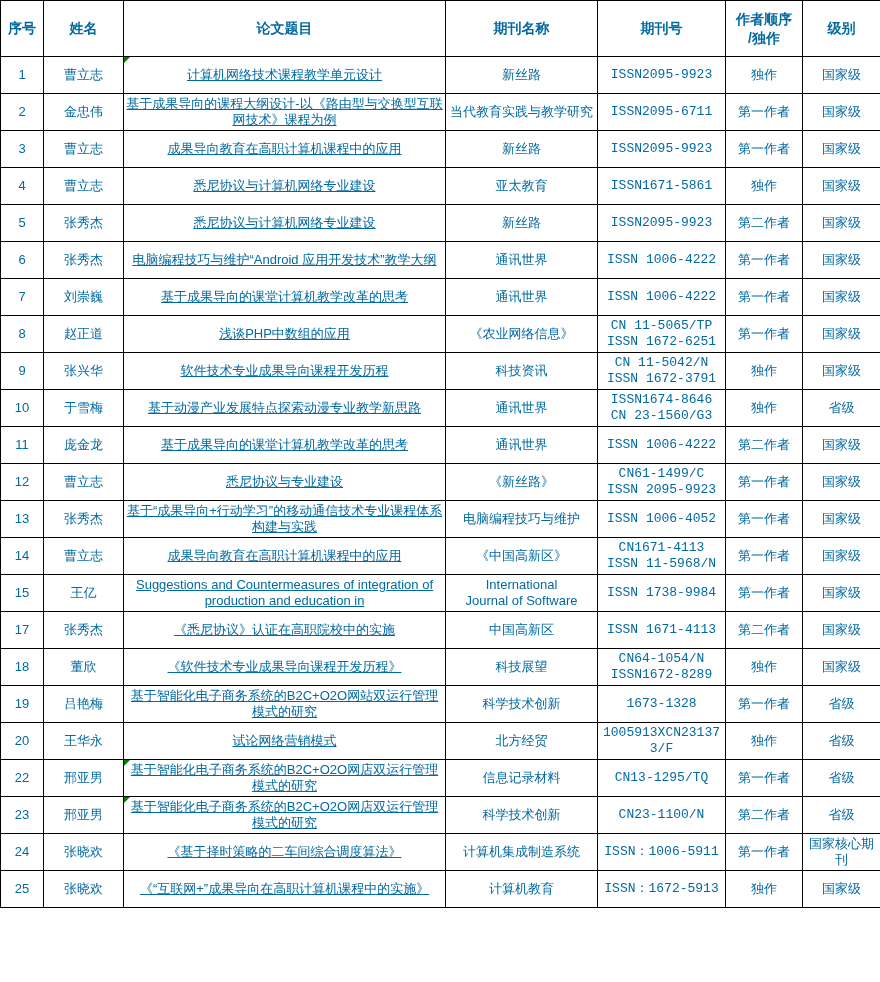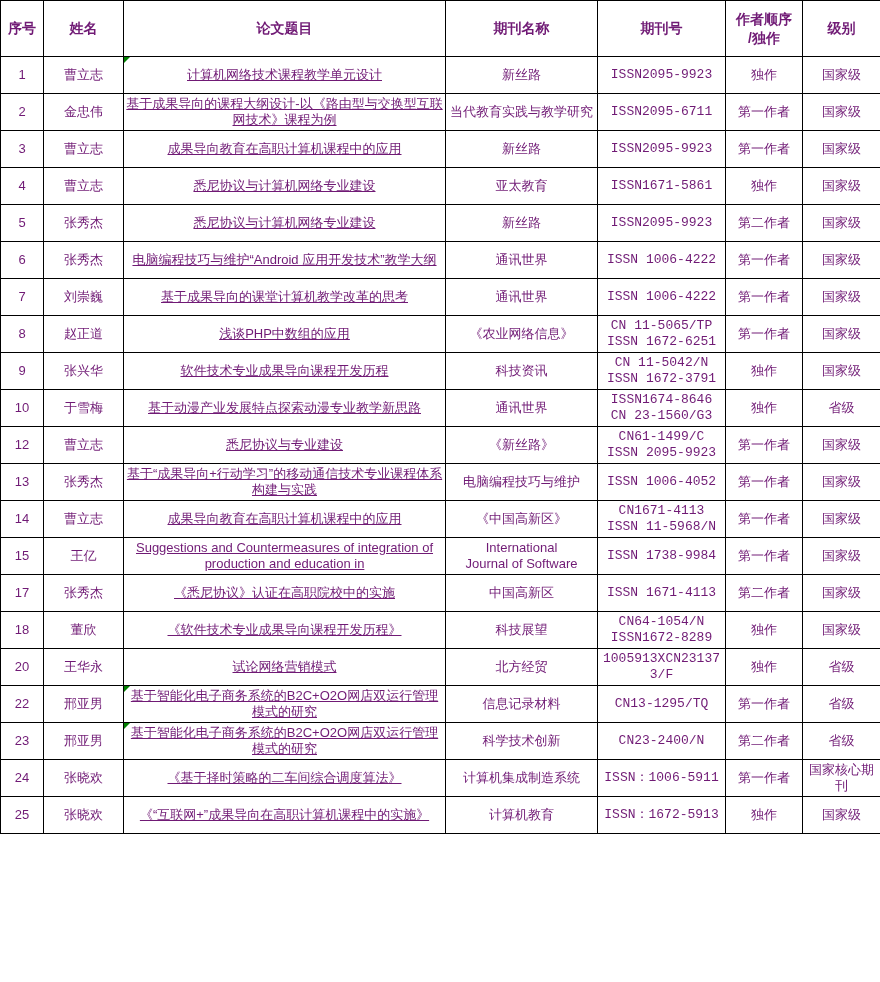--- a/index.html
+++ b/index.html
@@ -13,21 +13,21 @@
     width: 880px;
     height: 982px;
     background: #ffffff;
     overflow: hidden;
   }
   table.pub-table {
     border-collapse: collapse;
     table-layout: fixed;
     width: 880px;
     font-family: "Liberation Sans", "DejaVu Sans", sans-serif;
-    color: #701a75;
+    color: #0369a1;
   }
   .pub-table th, .pub-table td {
     border: 1px solid #000000;
     text-align: center;
     vertical-align: middle;
     padding: 1px 2px;
     overflow: hidden;
     position: relative;
     white-space: pre-line;
     box-sizing: border-box;
@@ -175,20 +175,29 @@
     <td class="cell-no"><span>10</span></td>
     <td class="cell-name"><span>于雪梅</span></td>
     <td class="cell-title"><span>基于动漫产业发展特点探索动漫专业教学新思路</span></td>
     <td class="cell-journal"><span>通讯世界</span></td>
     <td class="cell-issn"><span>ISSN1674-8646
 CN 23-1560/G3</span></td>
     <td class="cell-order"><span>独作</span></td>
     <td class="cell-level"><span>省级</span></td>
   </tr>
         <tr>
+    <td class="cell-no"><span>11</span></td>
+    <td class="cell-name"><span class="kai">庞金龙</span></td>
+    <td class="cell-title"><span>基于成果导向的课堂计算机教学改革的思考</span></td>
+    <td class="cell-journal"><span>通讯世界</span></td>
+    <td class="cell-issn"><span>ISSN 1006-4222</span></td>
+    <td class="cell-order"><span>第二作者</span></td>
+    <td class="cell-level"><span>国家级</span></td>
+  </tr>
+        <tr>
     <td class="cell-no"><span>12</span></td>
     <td class="cell-name"><span>曹立志</span></td>
     <td class="cell-title"><span>悉尼协议与专业建设</span></td>
     <td class="cell-journal"><span>《新丝路》</span></td>
     <td class="cell-issn"><span>CN61-1499/C
 ISSN 2095-9923</span></td>
     <td class="cell-order"><span>第一作者</span></td>
     <td class="cell-level"><span>国家级</span></td>
   </tr>
         <tr>
@@ -233,20 +242,29 @@
     <td class="cell-no"><span>18</span></td>
     <td class="cell-name"><span>董欣</span></td>
     <td class="cell-title"><span>《软件技术专业成果导向课程开发历程》</span></td>
     <td class="cell-journal"><span>科技展望</span></td>
     <td class="cell-issn"><span>CN64-1054/N
 ISSN1672-8289</span></td>
     <td class="cell-order"><span>独作</span></td>
     <td class="cell-level"><span>国家级</span></td>
   </tr>
         <tr>
+    <td class="cell-no"><span>19</span></td>
+    <td class="cell-name"><span>吕艳梅</span></td>
+    <td class="cell-title"><span>基于智能化电子商务系统的B2C+O2O网站双运行管理模式的研究</span></td>
+    <td class="cell-journal"><span>科学技术创新</span></td>
+    <td class="cell-issn"><span>1673-1328</span></td>
+    <td class="cell-order"><span>第一作者</span></td>
+    <td class="cell-level"><span>省级</span></td>
+  </tr>
+        <tr>
     <td class="cell-no"><span>20</span></td>
     <td class="cell-name"><span>王华永</span></td>
     <td class="cell-title"><span>试论网络营销模式</span></td>
     <td class="cell-journal"><span>北方经贸</span></td>
     <td class="cell-issn"><span>1005913XCN231373/F</span></td>
     <td class="cell-order"><span>独作</span></td>
     <td class="cell-level"><span>省级</span></td>
   </tr>
         <tr>
     <td class="cell-no"><span>22</span></td>
@@ -255,21 +273,21 @@
     <td class="cell-journal"><span>信息记录材料</span></td>
     <td class="cell-issn"><span>CN13-1295/TQ</span></td>
     <td class="cell-order"><span>第一作者</span></td>
     <td class="cell-level"><span>省级</span></td>
   </tr>
         <tr>
     <td class="cell-no"><span>23</span></td>
     <td class="cell-name"><span>邢亚男</span></td>
     <td class="cell-title"><span>基于智能化电子商务系统的B2C+O2O网店双运行管理模式的研究</span><span class="tri"></span></td>
     <td class="cell-journal"><span>科学技术创新</span></td>
-    <td class="cell-issn"><span>CN23-2400/N</span></td>
+    <td class="cell-issn"><span>CN23-1100/N</span></td>
     <td class="cell-order"><span>第二作者</span></td>
     <td class="cell-level"><span>省级</span></td>
   </tr>
         <tr>
     <td class="cell-no"><span>24</span></td>
     <td class="cell-name"><span>张晓欢</span></td>
     <td class="cell-title"><span>《基于择时策略的二车间综合调度算法》</span></td>
     <td class="cell-journal"><span>计算机集成制造系统</span></td>
     <td class="cell-issn"><span>ISSN：1006-5911</span></td>
     <td class="cell-order"><span>第一作者</span></td>

